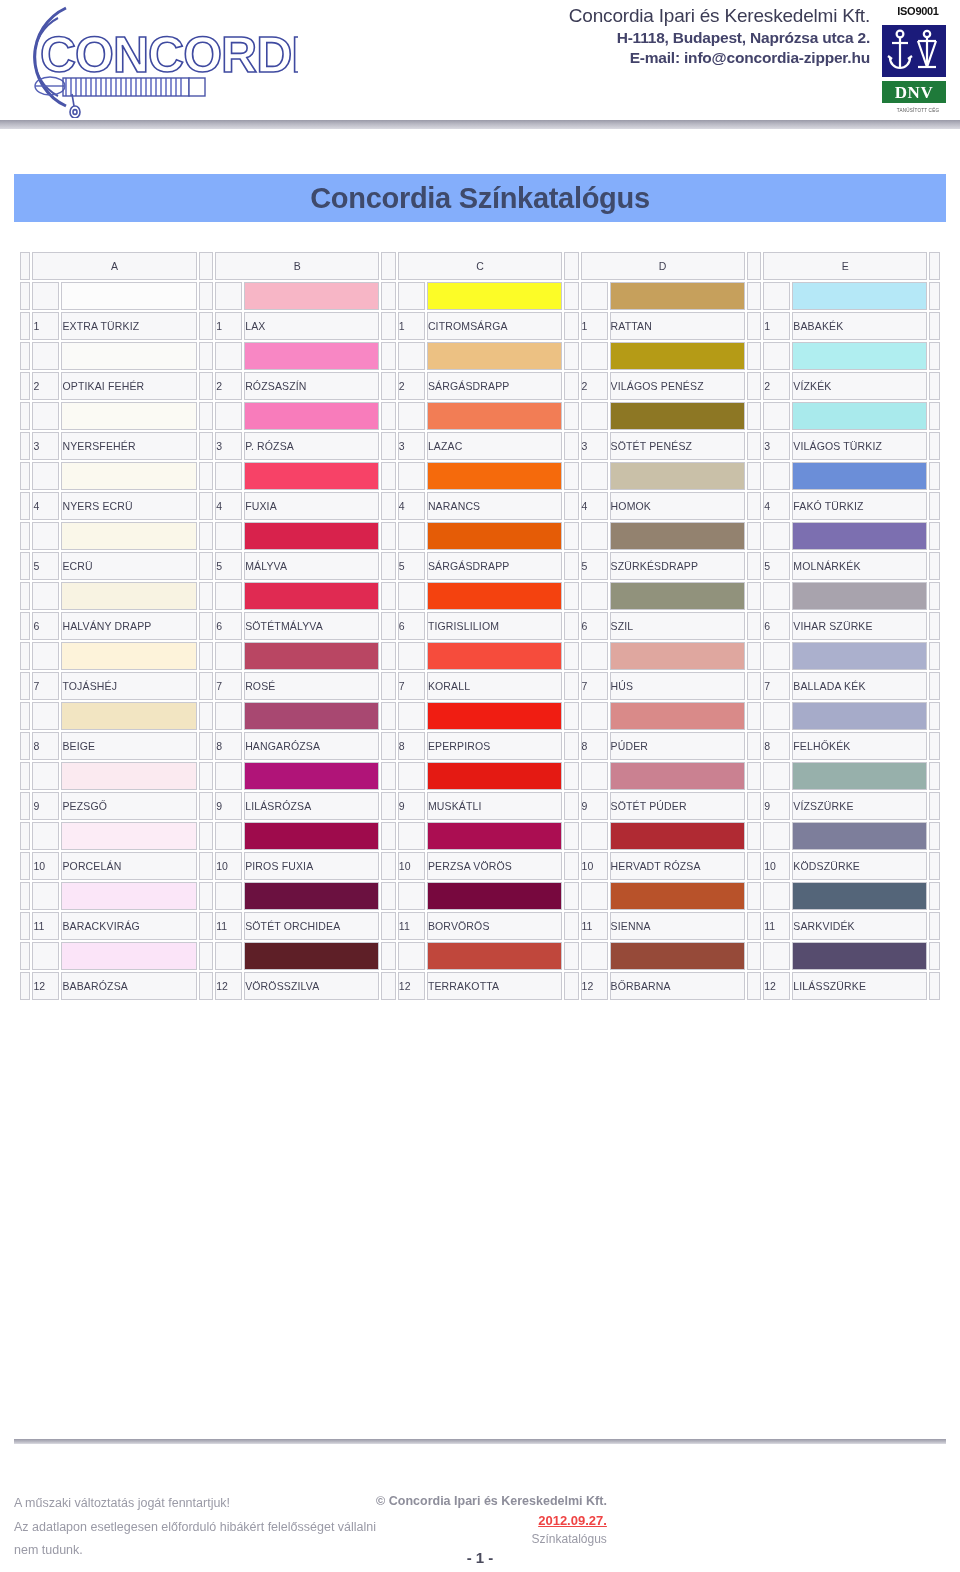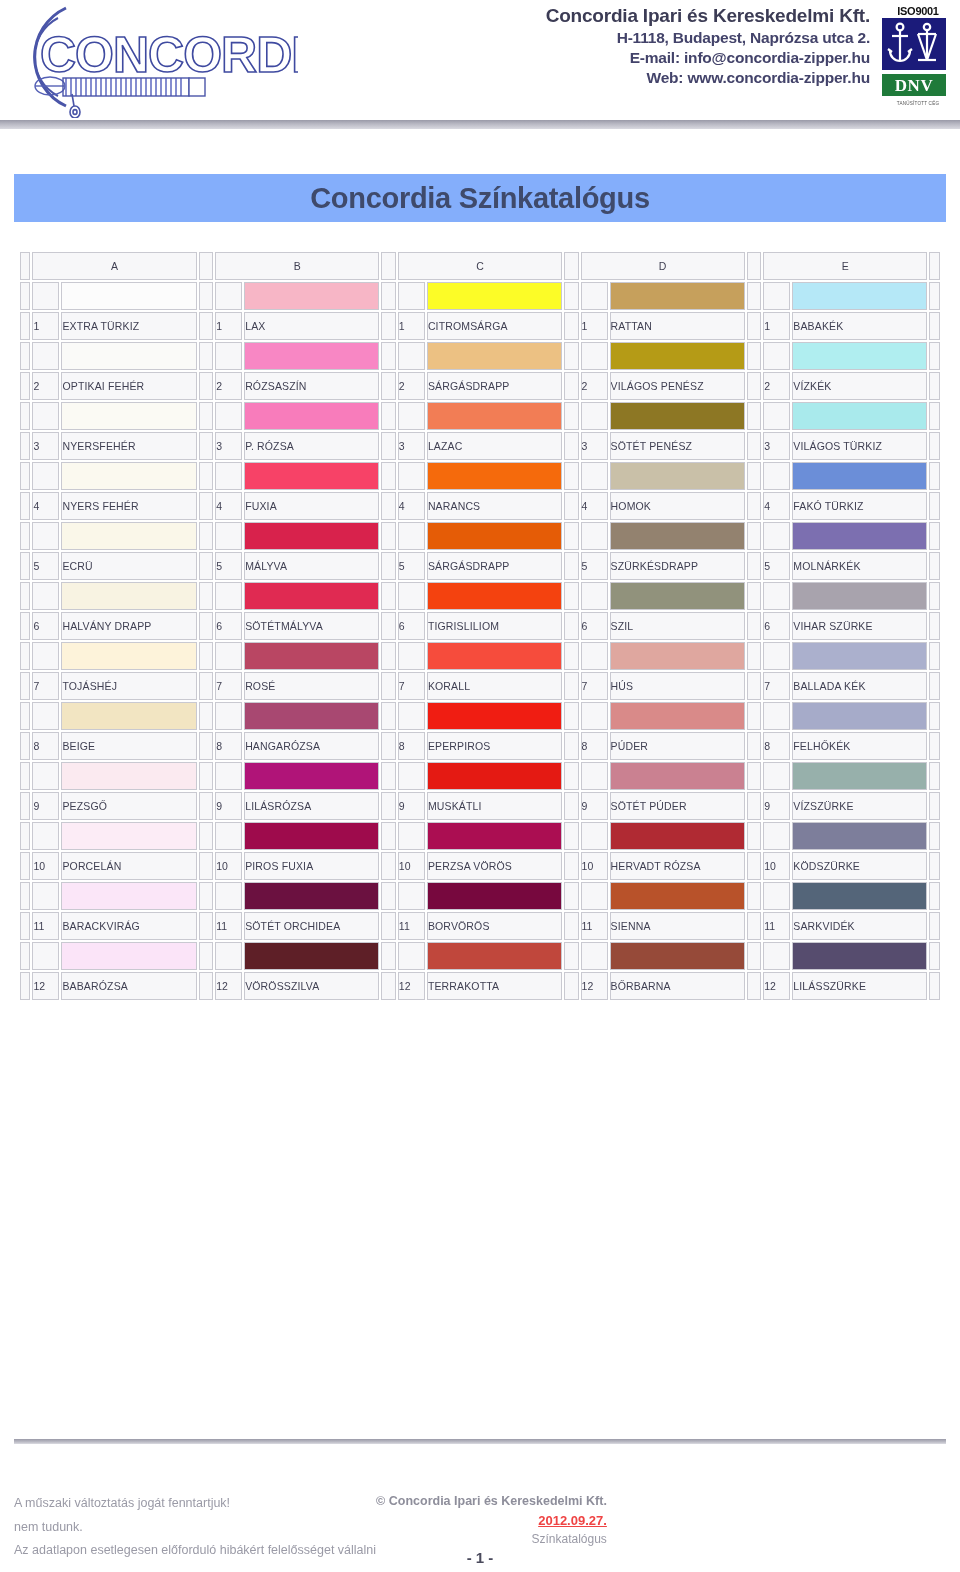--- a/index.html
+++ b/index.html
@@ -31,21 +31,21 @@
 
   .company-block {
     flex: 1 1 auto;
     text-align: right;
     padding-right: 12px;
     padding-top: 4px;
     line-height: 1.28;
   }
   .company-name {
     font-size: 19px;
-    font-weight: bold;
+    font-weight: normal;
     color: #3c3c55;
     letter-spacing: -0.2px;
   }
   .company-line {
     font-size: 15.5px;
     font-weight: bold;
     color: #43436a;
     letter-spacing: -0.2px;
   }
 
@@ -55,21 +55,21 @@
     padding-top: 6px;
     padding-right: 6px;
   }
   .iso-label {
     font-size: 11px;
     font-weight: bold;
     color: #111111;
     text-align: center;
     letter-spacing: -0.3px;
     line-height: 1;
-    margin-bottom: 1px;
+    margin-bottom: 8px;
   }
   .dnv-sub {
     font-size: 4.6px;
     color: #555;
     text-align: center;
     letter-spacing: 0.2px;
     margin-top: 1px;
   }
 
   .header-rule {
@@ -247,21 +247,20 @@
         <ellipse cx="67" cy="110" rx="5" ry="6"></ellipse>
         <ellipse cx="67" cy="110" rx="2" ry="2.4"></ellipse>
       </g>
     </svg>
   </div>
 
   <div class="company-block">
     <div class="company-name">Concordia Ipari és Kereskedelmi Kft.</div>
     <div class="company-line">H-1118, Budapest, Naprózsa utca 2.</div>
     <div class="company-line">E-mail: info@concordia-zipper.hu</div>
-    <div class="company-line">Web: www.concordia-zipper.hu</div>
   </div>
 
   <div class="cert-block">
     <div class="iso-label">ISO9001</div>
     <svg width="64" height="52" viewBox="0 0 64 52">
       <rect x="0" y="0" width="64" height="52" fill="#1b1b7a"></rect>
       <g stroke="#ffffff" stroke-width="2.2" fill="none">
         <circle cx="18" cy="9" r="3.4"></circle>
         <line x1="18" y1="12" x2="18" y2="42"></line>
         <line x1="10" y1="18" x2="26" y2="18"></line>
@@ -448,21 +447,21 @@
           <td class="swatch-pad"></td>
           <td class="swatch" title="HOMOK" style="background: rgb(201, 192, 168);"></td>
           <td class="gutter"></td>
           <td class="swatch-pad"></td>
           <td class="swatch" title="FAKÓ TÜRKIZ" style="background: rgb(107, 142, 216);"></td>
           <td class="edge"></td>
         </tr>
         <tr>
           <td class="edge"></td>
           <td class="numcell">4</td>
-          <td class="namecell">NYERS FEHÉR</td>
+          <td class="namecell">NYERS ECRÜ</td>
           <td class="gutter"></td>
           <td class="numcell">4</td>
           <td class="namecell">FUXIA</td>
           <td class="gutter"></td>
           <td class="numcell">4</td>
           <td class="namecell">NARANCS</td>
           <td class="gutter"></td>
           <td class="numcell">4</td>
           <td class="namecell">HOMOK</td>
           <td class="gutter"></td>
@@ -760,22 +759,22 @@
         </tr>
       </tbody>
   </table>
 </div>
 
 <div class="footer">
   <div class="footer-rule"></div>
   <div class="footer-cols">
     <div class="footer-left">
       <div>A műszaki változtatás jogát fenntartjuk!</div>
+      <div>Az adatlapon esetlegesen előforduló hibákért felelősséget vállalni</div>
       <div>nem tudunk.</div>
-      <div>Az adatlapon esetlegesen előforduló hibákért felelősséget vállalni</div>
     </div>
     <div class="footer-right">
       <div class="fr-copy">© Concordia Ipari és Kereskedelmi Kft.</div>
       <div class="fr-date">2012.09.27.</div>
       <div class="fr-doc">Színkatalógus</div>
     </div>
   </div>
   <div class="page-no">- 1 -</div>
 </div>
 

